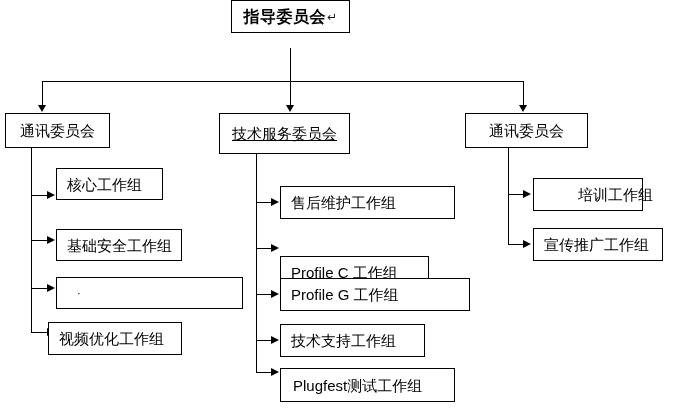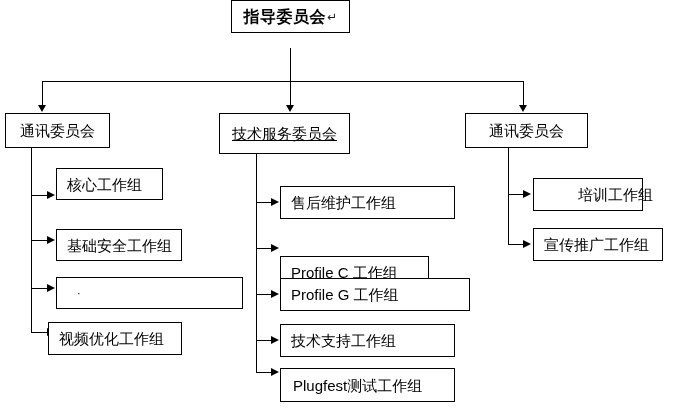--- a/index.html
+++ b/index.html
@@ -165,21 +165,21 @@
   </div>
 
   <div class="hline" style="left:256px; top:294px; width:16px; height:1px;"></div>
   <div class="arrow-right" style="left:271px; top:290px;"></div>
   <div class="node leaf" style="left:280px; top:278px; width:190px; height:33px;align-items:center;">
     <span class="label">Profile G 工作组</span>
   </div>
 
   <div class="hline" style="left:256px; top:340px; width:16px; height:1px;"></div>
   <div class="arrow-right" style="left:271px; top:336px;"></div>
-  <div class="node leaf" style="left:280px; top:324px; width:175px; height:33px;">
+  <div class="node leaf" style="left:280px; top:324px; width:145px; height:33px;">
     <span class="label">技术支持工作组</span>
   </div>
 
   <div class="hline" style="left:256px; top:372px; width:16px; height:1px;"></div>
   <div class="arrow-right" style="left:271px; top:368px;"></div>
   <div class="node leaf" style="left:280px; top:368px; width:175px; height:34px;padding-left:12px;">
     <span class="label">Plugfest测试工作组</span>
   </div>
 
   <div class="vline" style="left:508px; top:148px; width:1px; height:18px;"></div>

